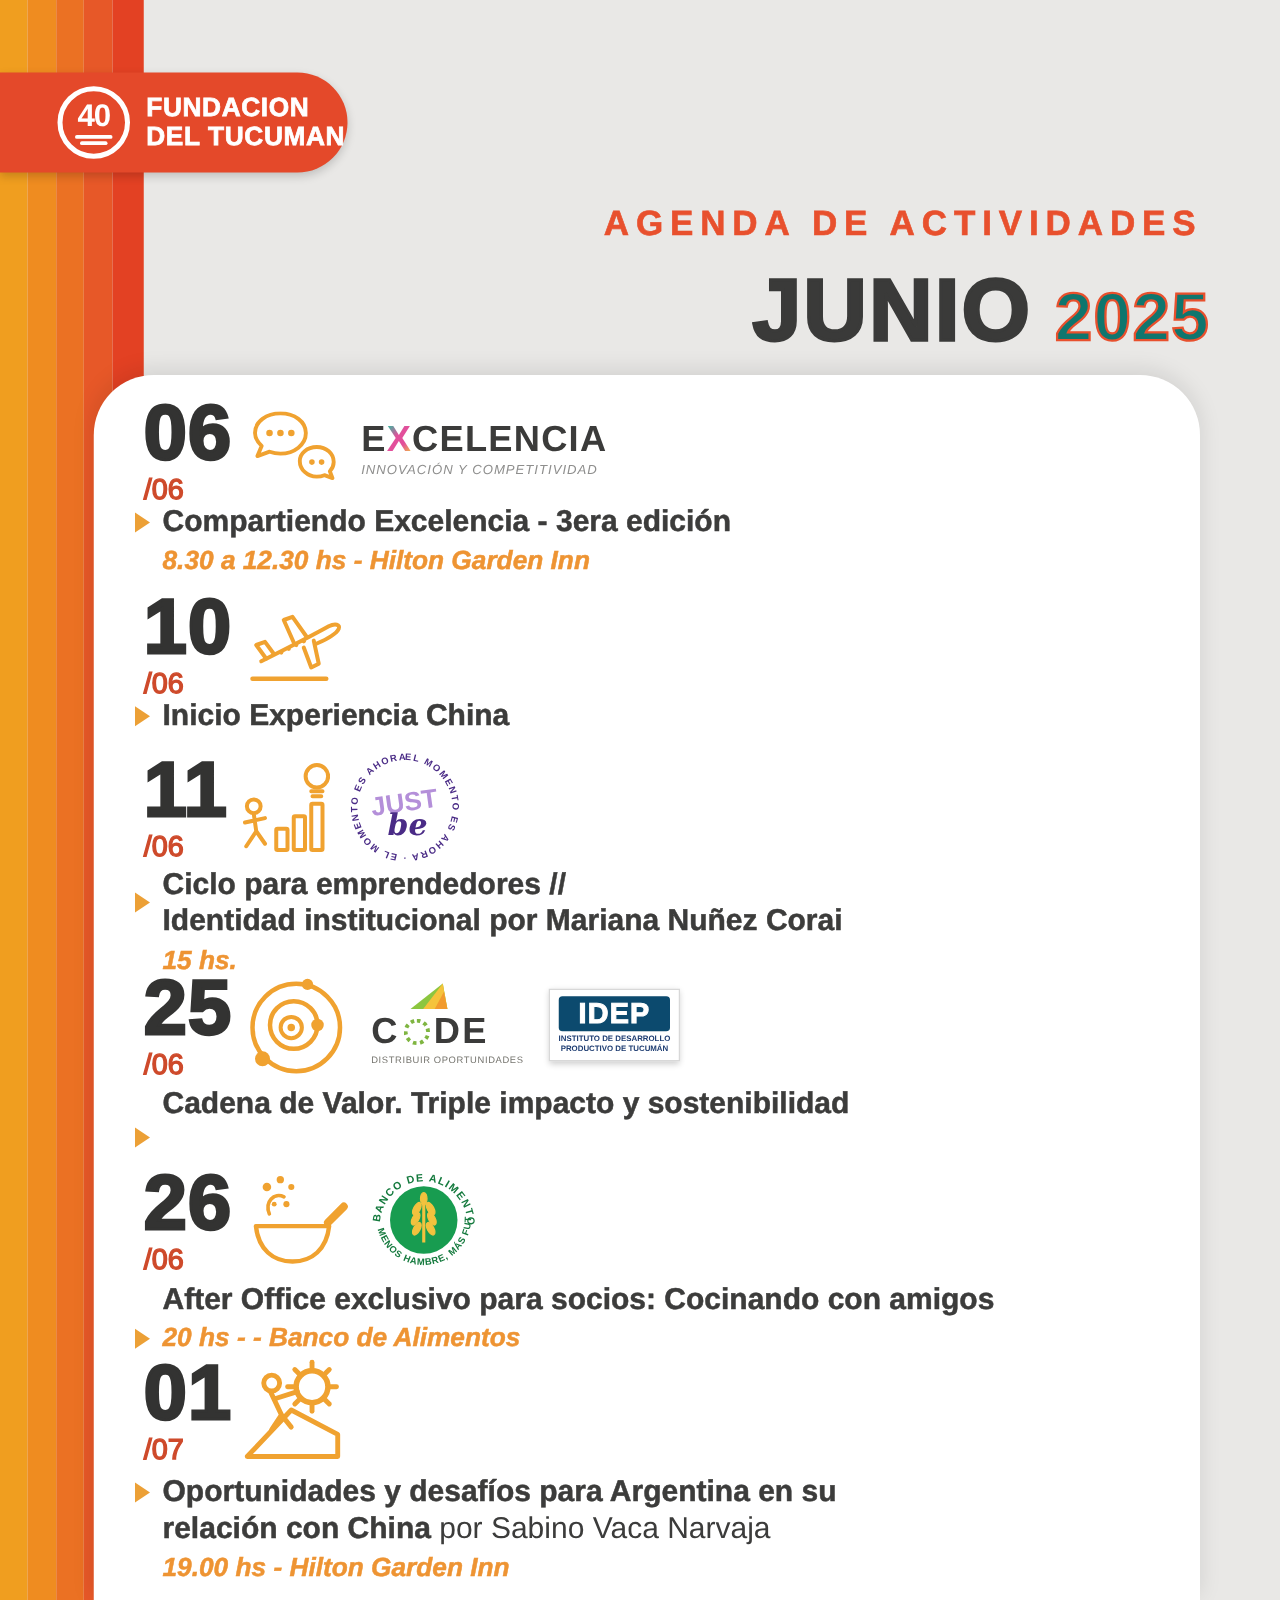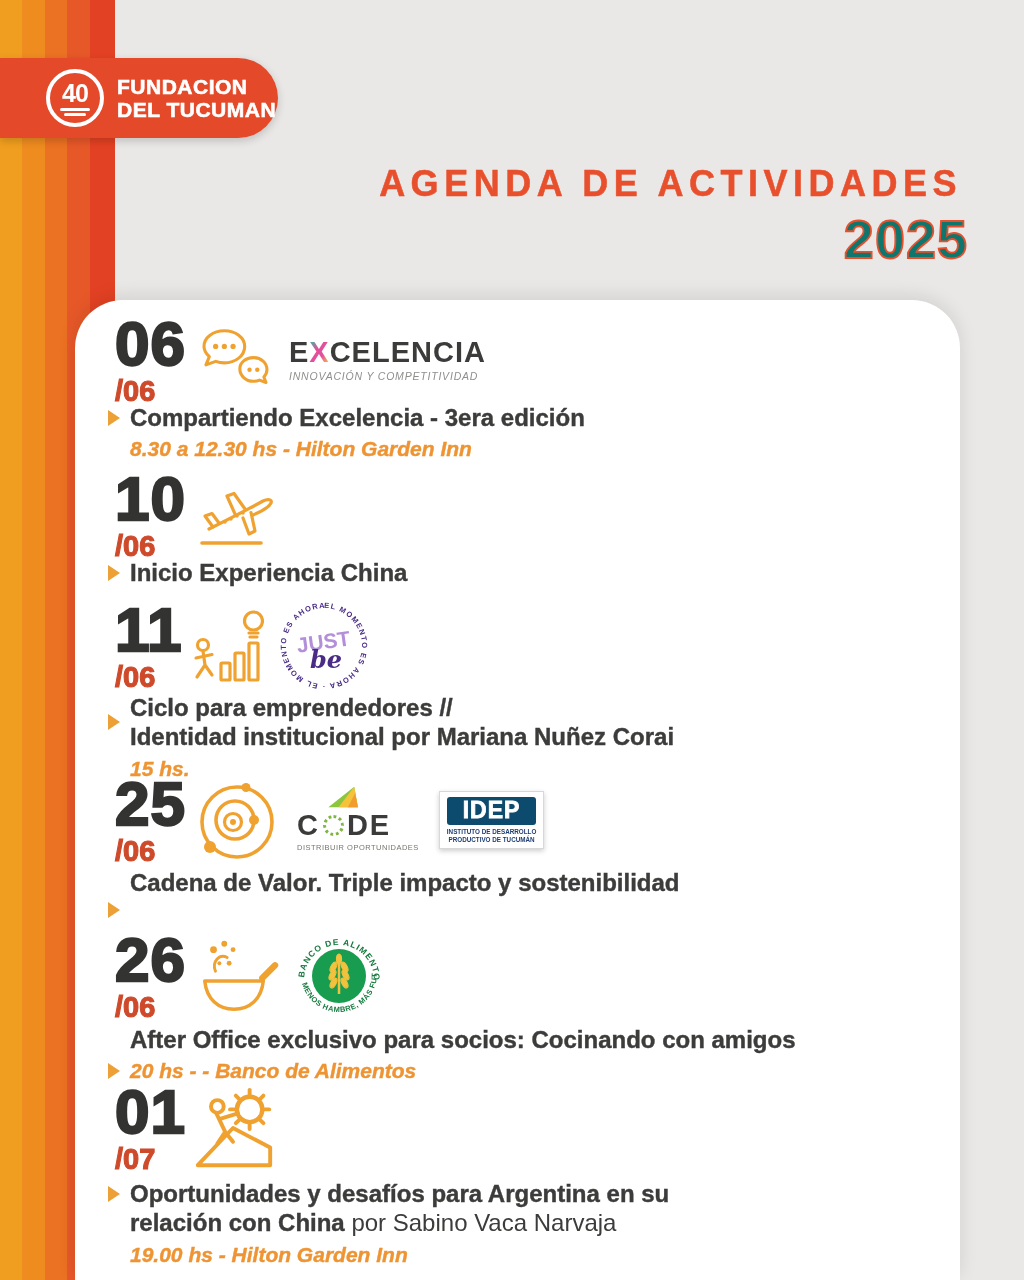--- a/index.html
+++ b/index.html
@@ -35,39 +35,39 @@
     color:#fff; flex-shrink:0;
   }
   .logo-40 { font-size:25px; font-weight:900; line-height:1; letter-spacing:-1px; }
   .logo-wave { width:30px; height:2.5px; background:#fff; border-radius:2px; margin-top:2.5px; }
   .logo-wave.w2 { width:22px; }
   .brand-name { color:#fff; font-weight:800; font-size:21px; line-height:1.1; margin-left:13px; letter-spacing:.5px; -webkit-text-stroke:.6px #fff; }
 
   
   .kicker {
     position:absolute; top:163px; right:62px;
-    font-size:36px; font-weight:700; letter-spacing:5.5px;
+    font-size:28px; font-weight:700; letter-spacing:5.5px;
     color:#E8502D; -webkit-text-stroke:.5px #E8502D;
   }
   .month-row { position:absolute; top:208px; right:56px; display:flex; align-items:baseline; }
   .month-big { font-size:70px; font-weight:900; color:#3A3A39; letter-spacing:2px; -webkit-text-stroke:2.6px #3A3A39; }
   .year-big  { font-size:54px; font-weight:900; color:#0f766e; margin-left:18px; letter-spacing:1px; -webkit-text-stroke:1.8px #E8502D; }
 
   
   .card {
     position:absolute; left:75px; top:300px; width:885px; height:980px;
     background:#fff; border-radius:48px 48px 0 0;
     box-shadow:0 -4px 18px rgba(0,0,0,.10);
   }
 
   .event { position:absolute; left:33px; right:26px; }
   .date-row { display:flex; align-items:center; height:70px; margin-bottom:8px; }
   .date { display:flex; align-items:baseline; flex-shrink:0;flex-direction:column; }
   .day { font-size:62px; font-weight:900; color:#333332; letter-spacing:1px; -webkit-text-stroke:2.4px #333332; line-height:1; }
-  .mon { font-size:29px; font-weight:700; color:#CE4A2B; margin-left:7px; -webkit-text-stroke:1.1px #CE4A2B; }
+  .mon { font-size:23px; font-weight:400; color:#CE4A2B; margin-left:7px; -webkit-text-stroke:1.1px #CE4A2B; }
 
   .icon { flex-shrink:0; }
   .oicon { stroke:#F0A230; fill:none; stroke-linecap:round; stroke-linejoin:round; }
   .odot  { fill:#F0A230; stroke:none; }
 
   .title-row { display:flex; align-items:center; }
   .title-row.top { align-items:flex-start; }
   .bullet {
     width:0; height:0; flex-shrink:0;
     border-left:12px solid #ECA036; border-top:8px solid transparent; border-bottom:8px solid transparent;
@@ -130,20 +130,21 @@
       <span class="logo-wave w2"></span>
     </div>
     <div class="brand-name">
       <div>FUNDACION</div>
       <div>DEL TUCUMAN</div>
     </div>
   </div>
 
   <div class="kicker">AGENDA DE ACTIVIDADES</div>
   <div class="month-row">
+    <span class="month-big">JUNIO</span>
     <span class="year-big">2025</span>
   </div>
 
   <div class="card">
 
     <div class="event" style="top:25px;">
       <div class="date-row">
         <div class="date">
           <span class="day">06</span>
           <span class="mon">/06</span>

